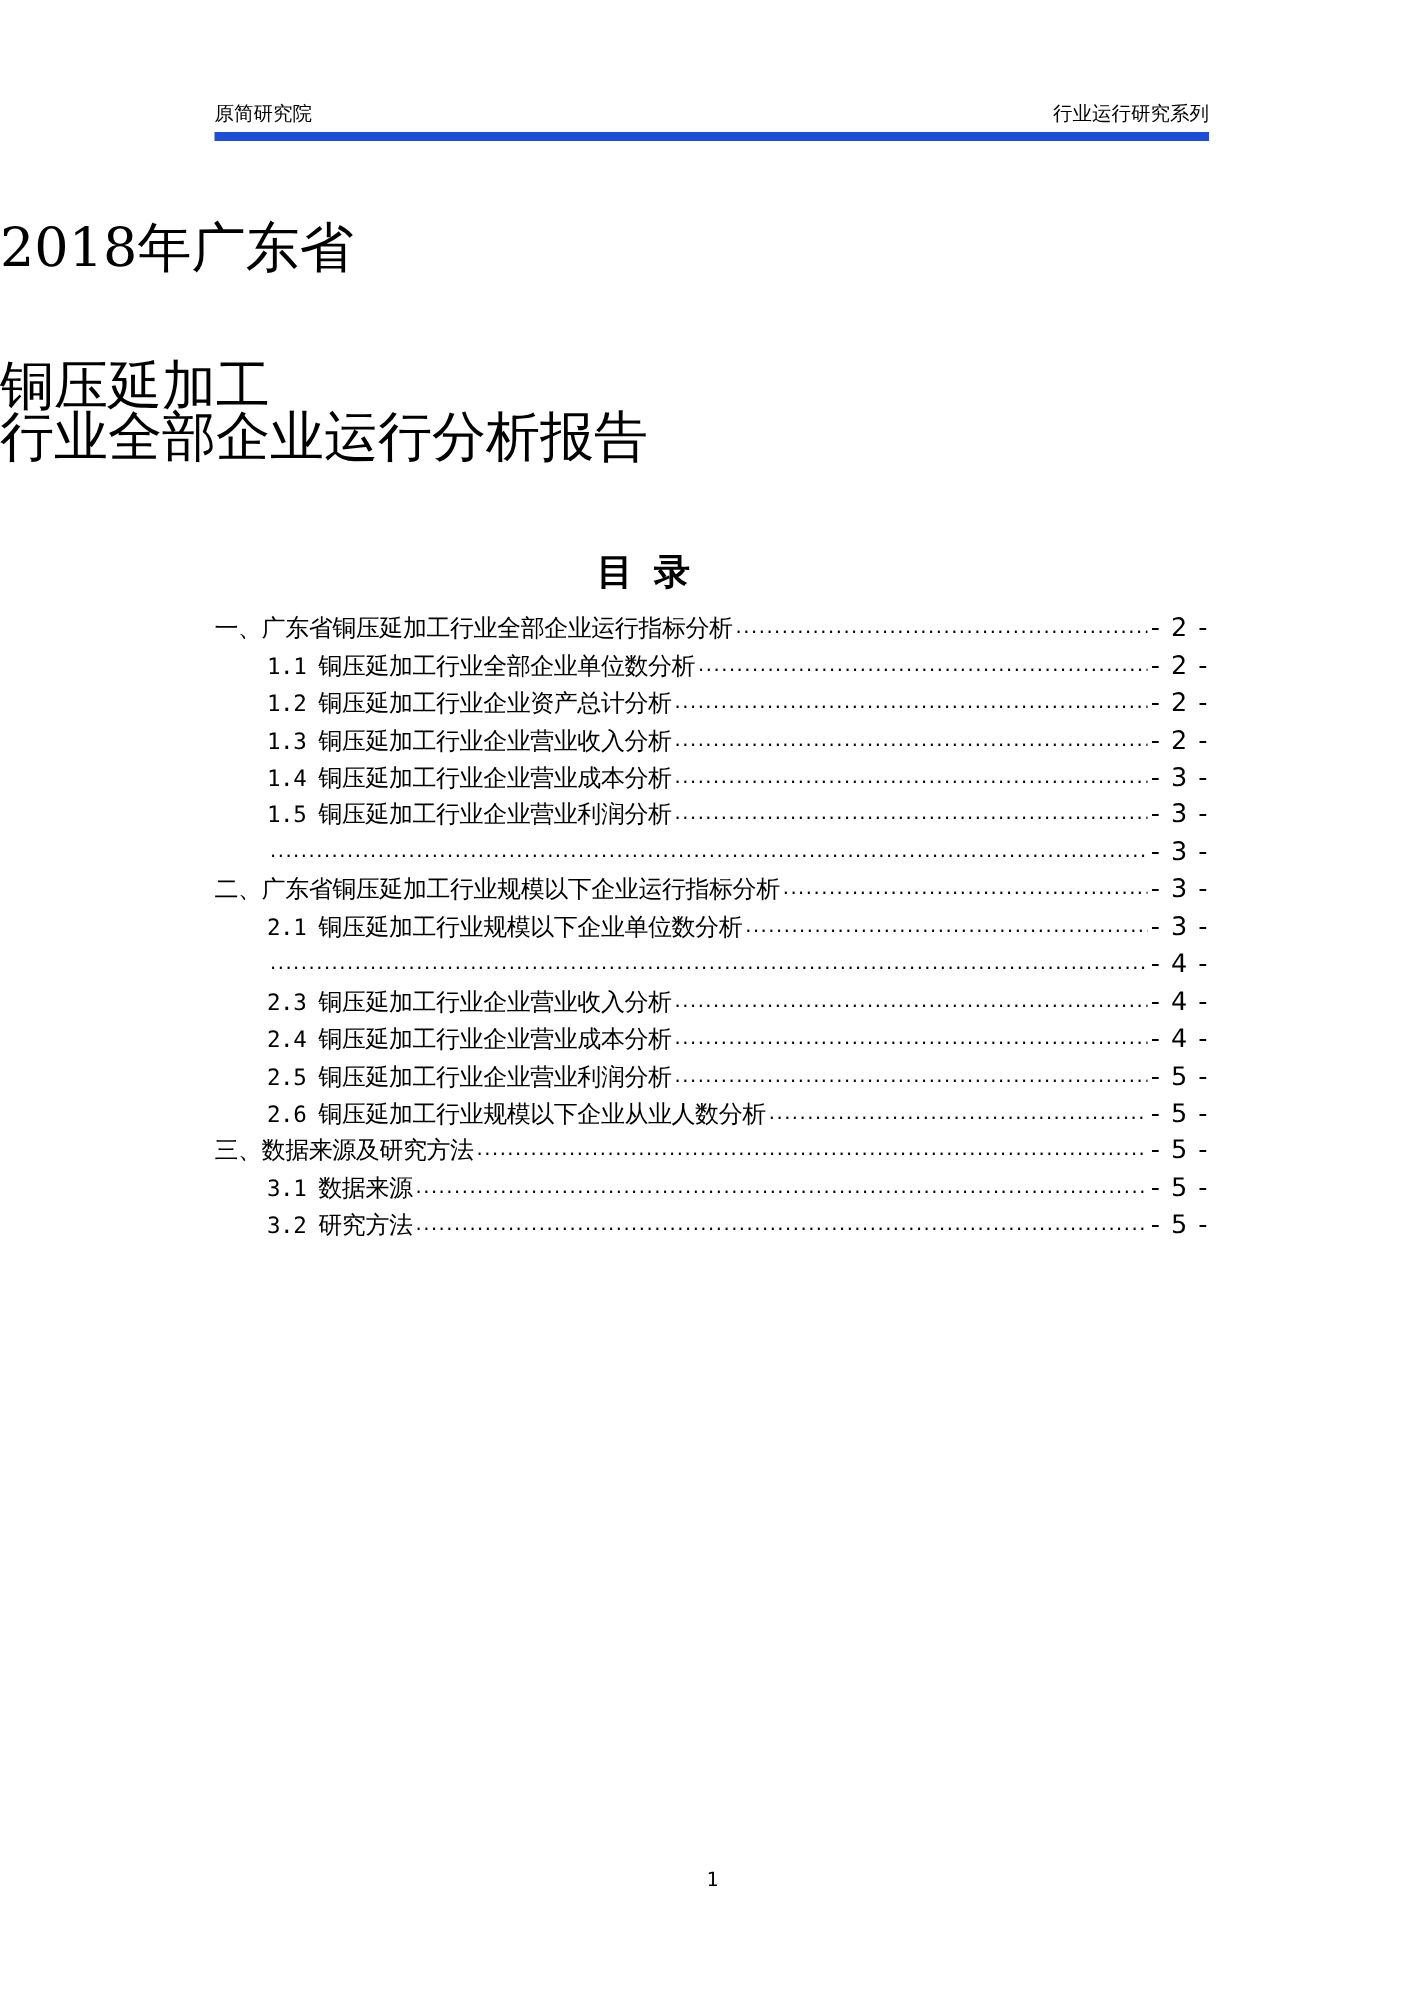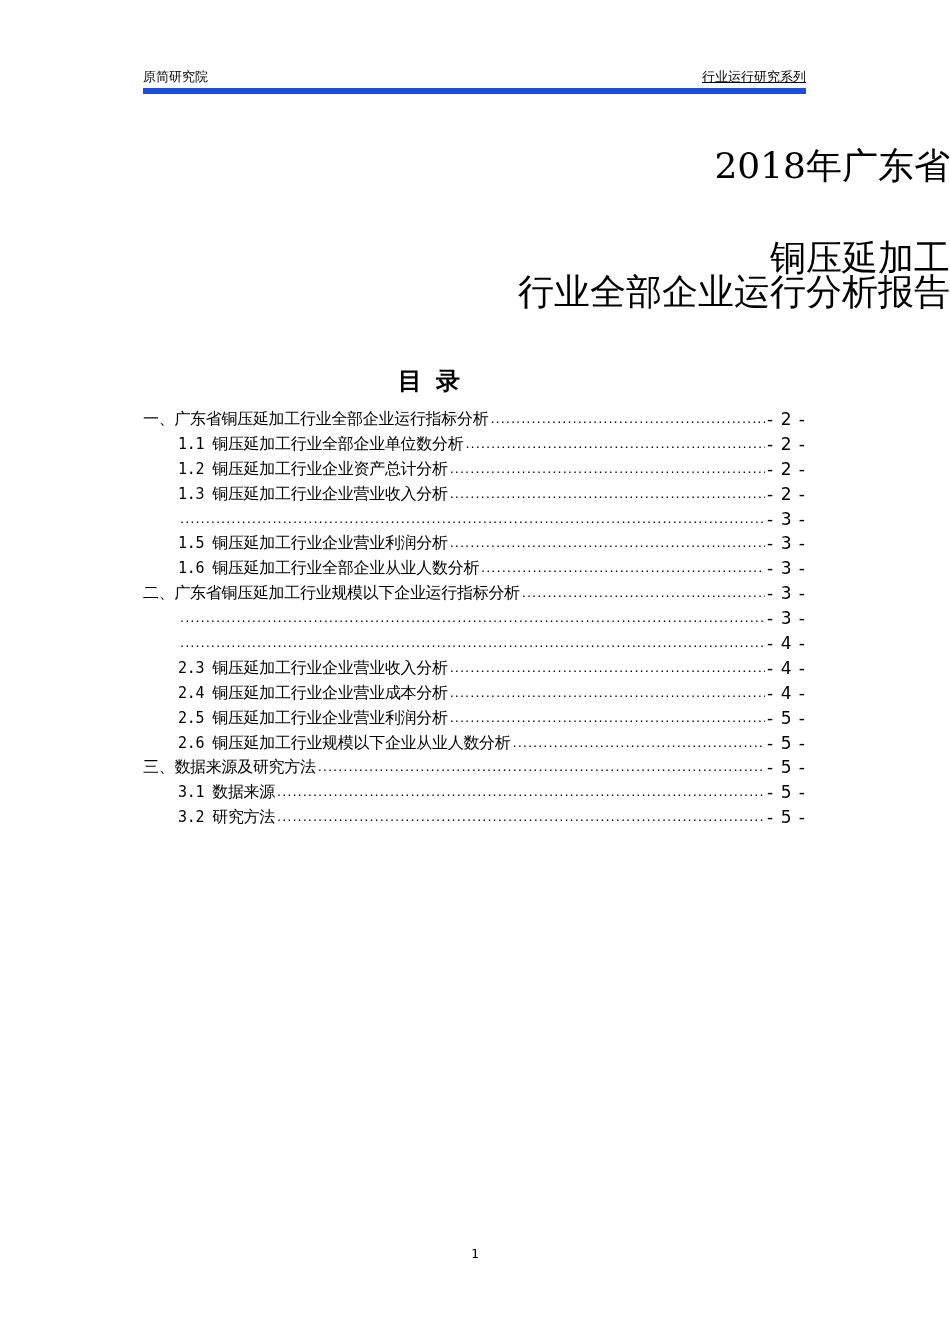--- a/index.html
+++ b/index.html
@@ -19,27 +19,27 @@
       position: absolute;
       left: 143px;
       top: 68px;
       width: 663px;
       height: 20px;
       border-bottom: 6px solid #1d4ed8;
       font-size: 13px;
       line-height: 18px;
     }
     .page-header .left { position: absolute; left: 0; top: 0; }
-    .page-header .right { position: absolute; right: 0; top: 0; text-decoration: underline; }
+    .page-header .right { position: absolute; right: 0; top: 0; }
 
     .title-block {
       position: absolute;
       left: 0;
       width: 950px;
-      text-align: right;
+      text-align: left;
       font-family: "DejaVu Serif", serif;
       font-size: 36px;
       line-height: 40px;
     }
     .title-line-1 { top: 146px; }
     .title-line-2 { top: 208px; margin-top: 30px; }
     .title-line-3 { top: 272px; }
 
     .toc-heading {
       position: absolute;
@@ -132,39 +132,40 @@
       <span class="label"><span class="num">1.2</span><span>铜压延加工行业企业资产总计分析</span></span>
       <span class="leader"></span>
       <span class="page">- 2 -</span>
     </li>
     <li class="toc-entry level-2">
       <span class="label"><span class="num">1.3</span><span>铜压延加工行业企业营业收入分析</span></span>
       <span class="leader"></span>
       <span class="page">- 2 -</span>
     </li>
     <li class="toc-entry level-2">
+      <span class="label"><span class="num">1.4</span><span>铜压延加工行业企业营业成本分析</span></span>
       <span class="leader"></span>
       <span class="page">- 3 -</span>
     </li>
     <li class="toc-entry level-2">
       <span class="label"><span class="num">1.5</span><span>铜压延加工行业企业营业利润分析</span></span>
       <span class="leader"></span>
       <span class="page">- 3 -</span>
     </li>
     <li class="toc-entry level-2">
-      <span class="label"><span class="num">1.6</span><span>铜压延加工行业全部企业从业人数分析</span></span>
       <span class="leader"></span>
       <span class="page">- 3 -</span>
     </li>
     <li class="toc-entry level-1">
       <span class="label"><span>二、广东省铜压延加工行业规模以下企业运行指标分析</span></span>
       <span class="leader"></span>
       <span class="page">- 3 -</span>
     </li>
     <li class="toc-entry level-2">
+      <span class="label"><span class="num">2.1</span><span>铜压延加工行业规模以下企业单位数分析</span></span>
       <span class="leader"></span>
       <span class="page">- 3 -</span>
     </li>
     <li class="toc-entry level-2">
       <span class="leader"></span>
       <span class="page">- 4 -</span>
     </li>
     <li class="toc-entry level-2">
       <span class="label"><span class="num">2.3</span><span>铜压延加工行业企业营业收入分析</span></span>
       <span class="leader"></span>

